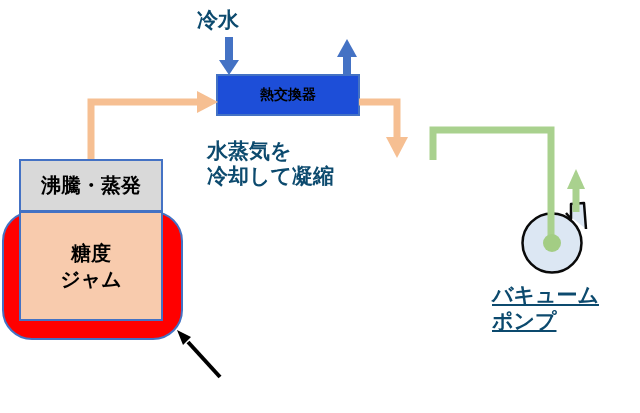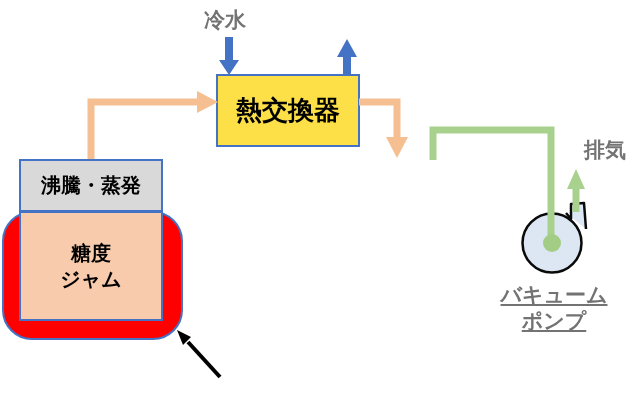--- a/index.html
+++ b/index.html
@@ -2,31 +2,31 @@
 <html><head>
 <meta charset="utf-8">
 <style>
   * { margin:0; padding:0; box-sizing:border-box; }
   html,body { background:#ffffff; }
   body { font-family:"Liberation Sans","DejaVu Sans",sans-serif; }
   .canvas { position:relative; width:640px; height:413px; background:#ffffff; overflow:hidden; }
 
   .box { position:absolute; border:2px solid #4472C4; display:flex; align-items:center;
          justify-content:center; font-weight:700; color:#000; }
-  .box-heat { left:216px; top:74px; width:144px; height:73px; background:#fde047; font-size:26px; }
+  .box-heat { left:216px; top:74px; width:144px; height:42px; background:#1d4ed8; font-size:14px; }
   .box-boil { left:19px; top:159px; width:144px; height:53px; background:#D9D9D9; font-size:20px; z-index:3; }
   .box-pan  { left:2px; top:211px; width:181px; height:129px; background:#FF0000; border-radius:30px; z-index:1; }
   .box-jam  { left:19px; top:211px; width:144px; height:110px; background:#F8CBAD; font-size:20px;
               flex-direction:column; line-height:26px; z-index:2; }
   .box-tank { left:381px; top:159px; width:69px; height:111px; border-radius:10px;
               background:linear-gradient(180deg,#F6F6F5 0%,#EFEFED 54%,#F8CBAD 54%,#F5C5A3 100%); }
   .tank-label { position:absolute; left:-3px; right:-3px; top:37px; text-align:center;
                 font-size:22px; font-weight:700; color:#000; }
 
-  .lbl { position:absolute; font-weight:700; color:#737373; text-align:center;
+  .lbl { position:absolute; font-weight:700; color:#0c4a6e; 
          line-height:25px; white-space:nowrap; }
   .lbl-coldwater { left:197px; top:7px;  width:56px;  font-size:21px; }
   .lbl-condense  { left:207px; top:138px; width:172px; font-size:21px; }
   .lbl-exhaust   { left:577px; top:137px; width:56px;  font-size:21px; }
   .lbl-pump      { left:492px; top:282px; width:124px; font-size:21px; line-height:26px;text-decoration:underline; }
   .lbl-heating   { left:205px; top:345px; width:166px; font-size:20px; line-height:24px; }
   .lbl span { display:block; }
 
   svg.overlay { position:absolute; left:0; top:0; z-index:5; pointer-events:none; }
   .pipe-orange { stroke:#F6BF92; stroke-width:7; fill:none; }
@@ -41,34 +41,37 @@
 <body>
 
 <div class="canvas">
 
   <div class="lbl lbl-coldwater">冷水</div>
 
   <div class="box box-heat">
     <span>熱交換器</span>
   </div>
 
+  <div class="lbl lbl-condense">
+    <span>水蒸気を</span>
+    <span>冷却して凝縮</span>
+  </div>
 
   <div class="box box-pan"></div>
 
   <div class="box box-jam">
     <span>糖度</span>
     <span>ジャム</span>
   </div>
 
   <div class="box box-boil">
     <span>沸騰・蒸発</span>
   </div>
 
 
-  <div class="lbl lbl-exhaust">排気</div>
 
   <div class="lbl lbl-pump">
     <span>バキューム</span>
     <span>ポンプ</span>
   </div>
 
 
   <svg class="overlay" width="640" height="413" viewBox="0 0 640 413">
 
     <g>

